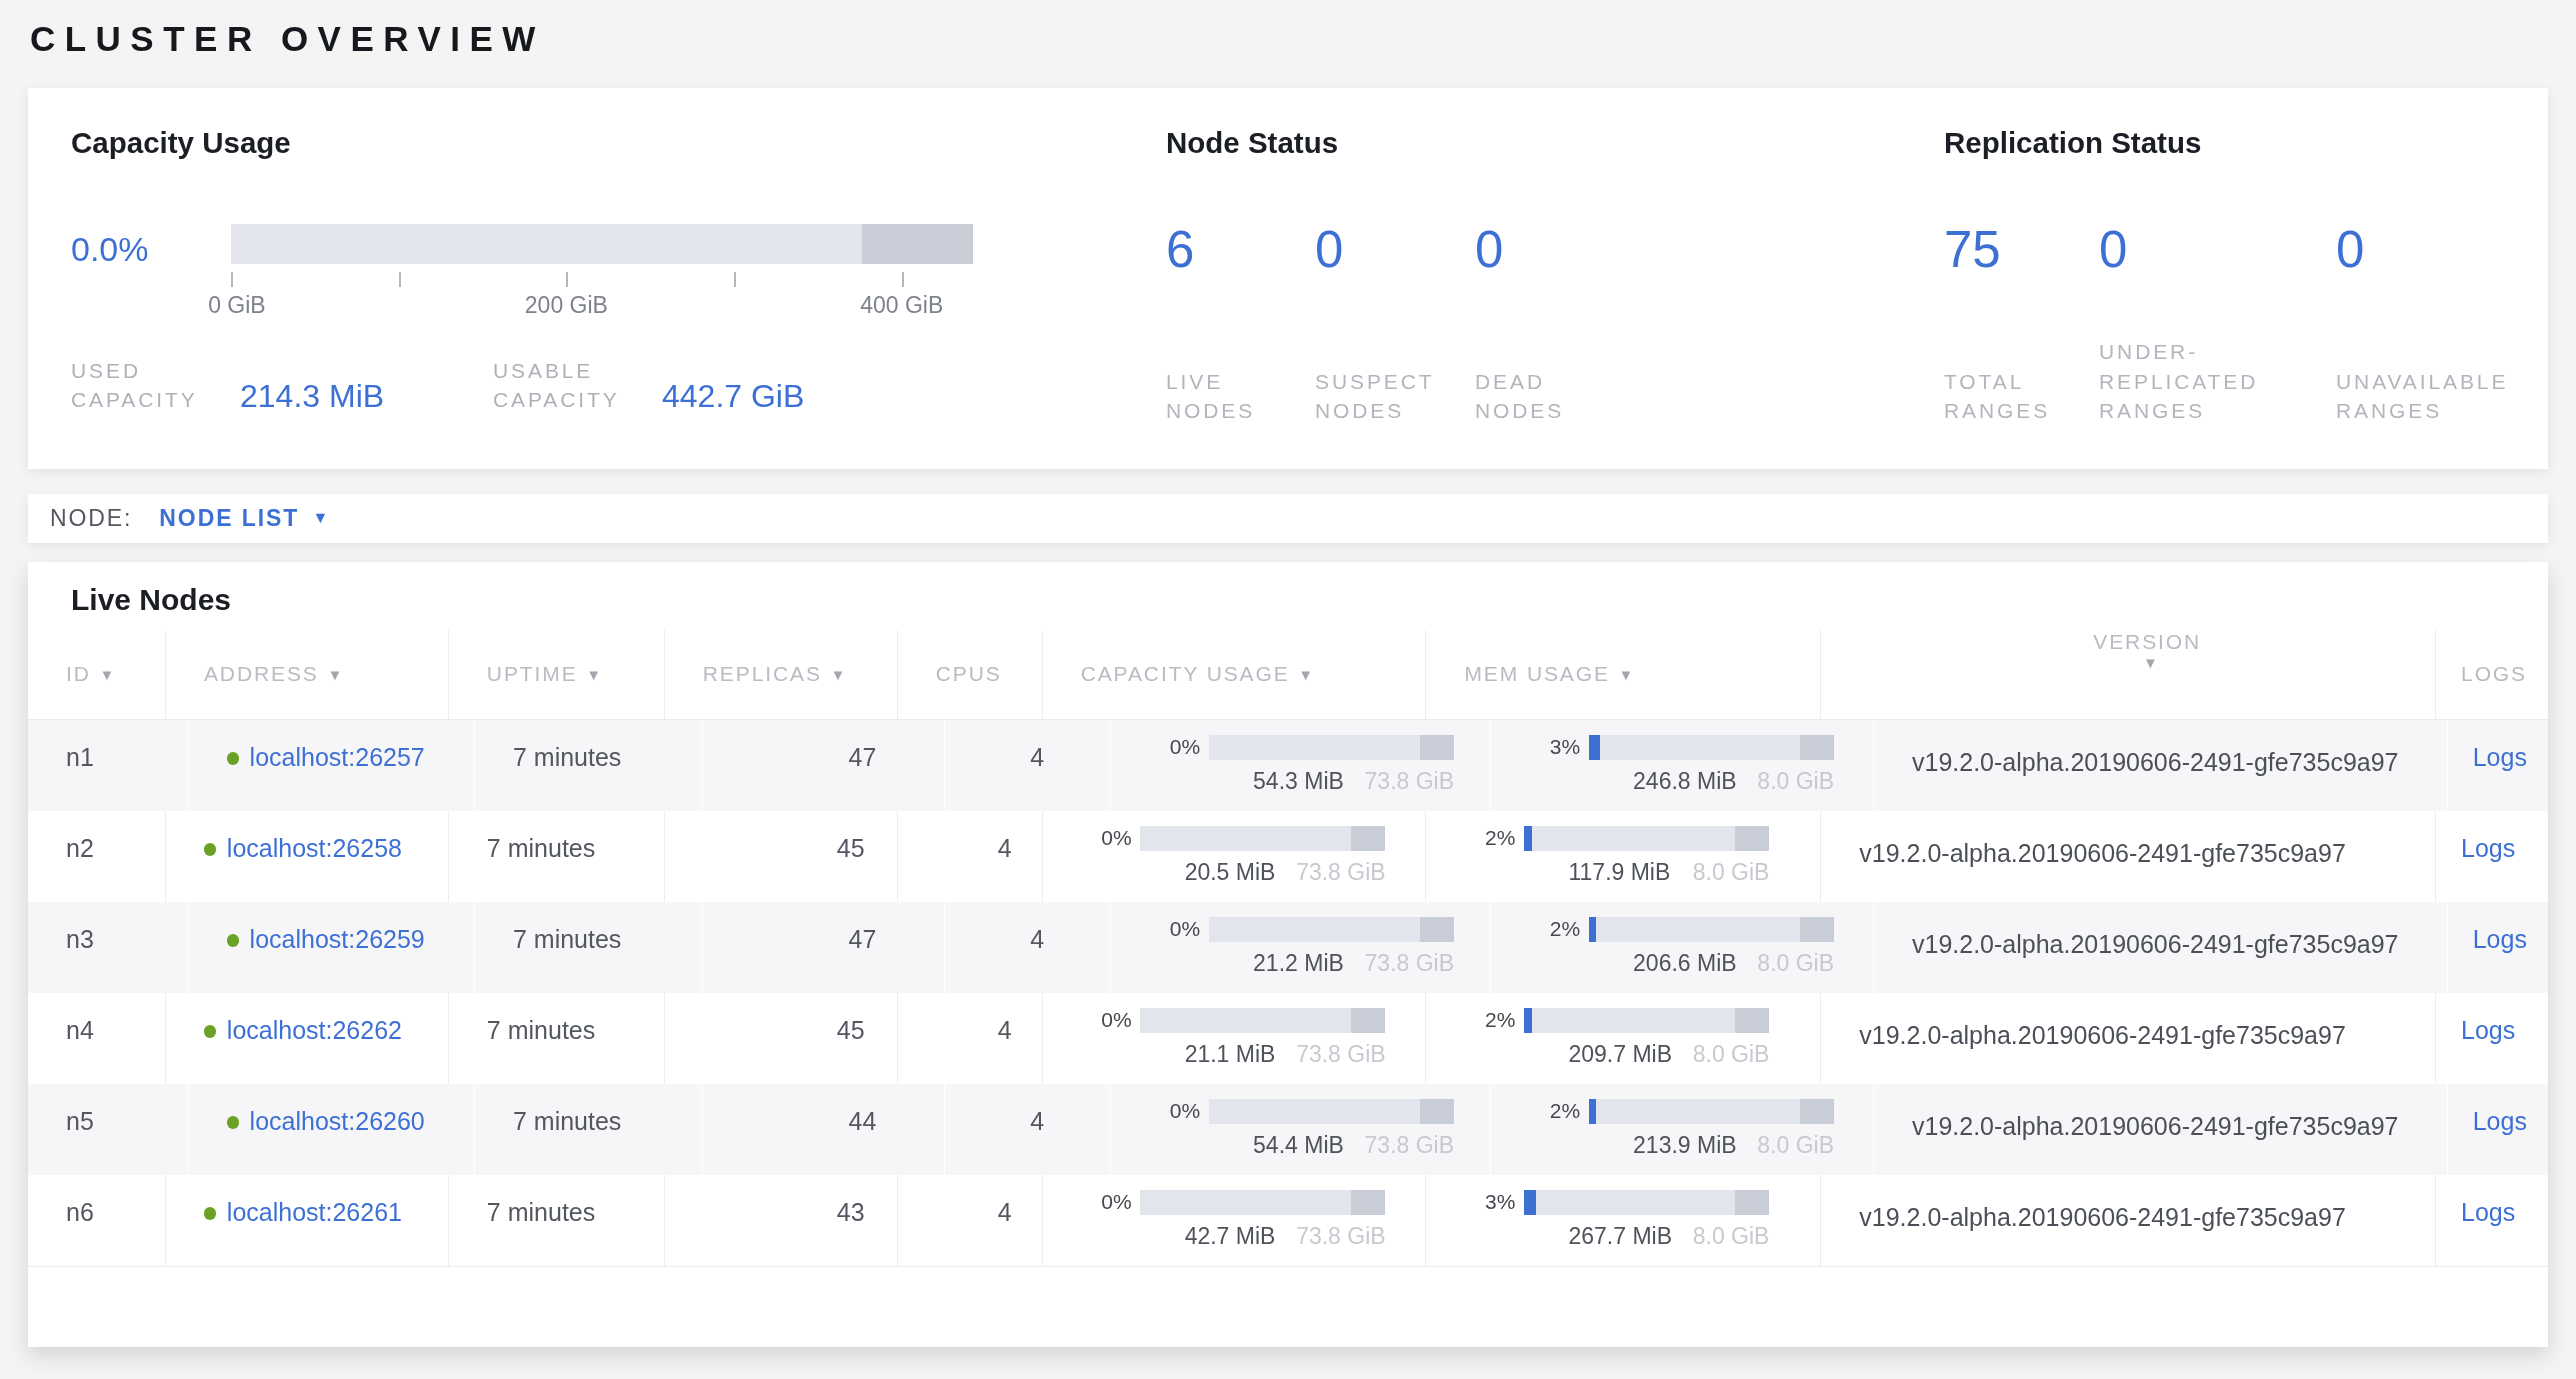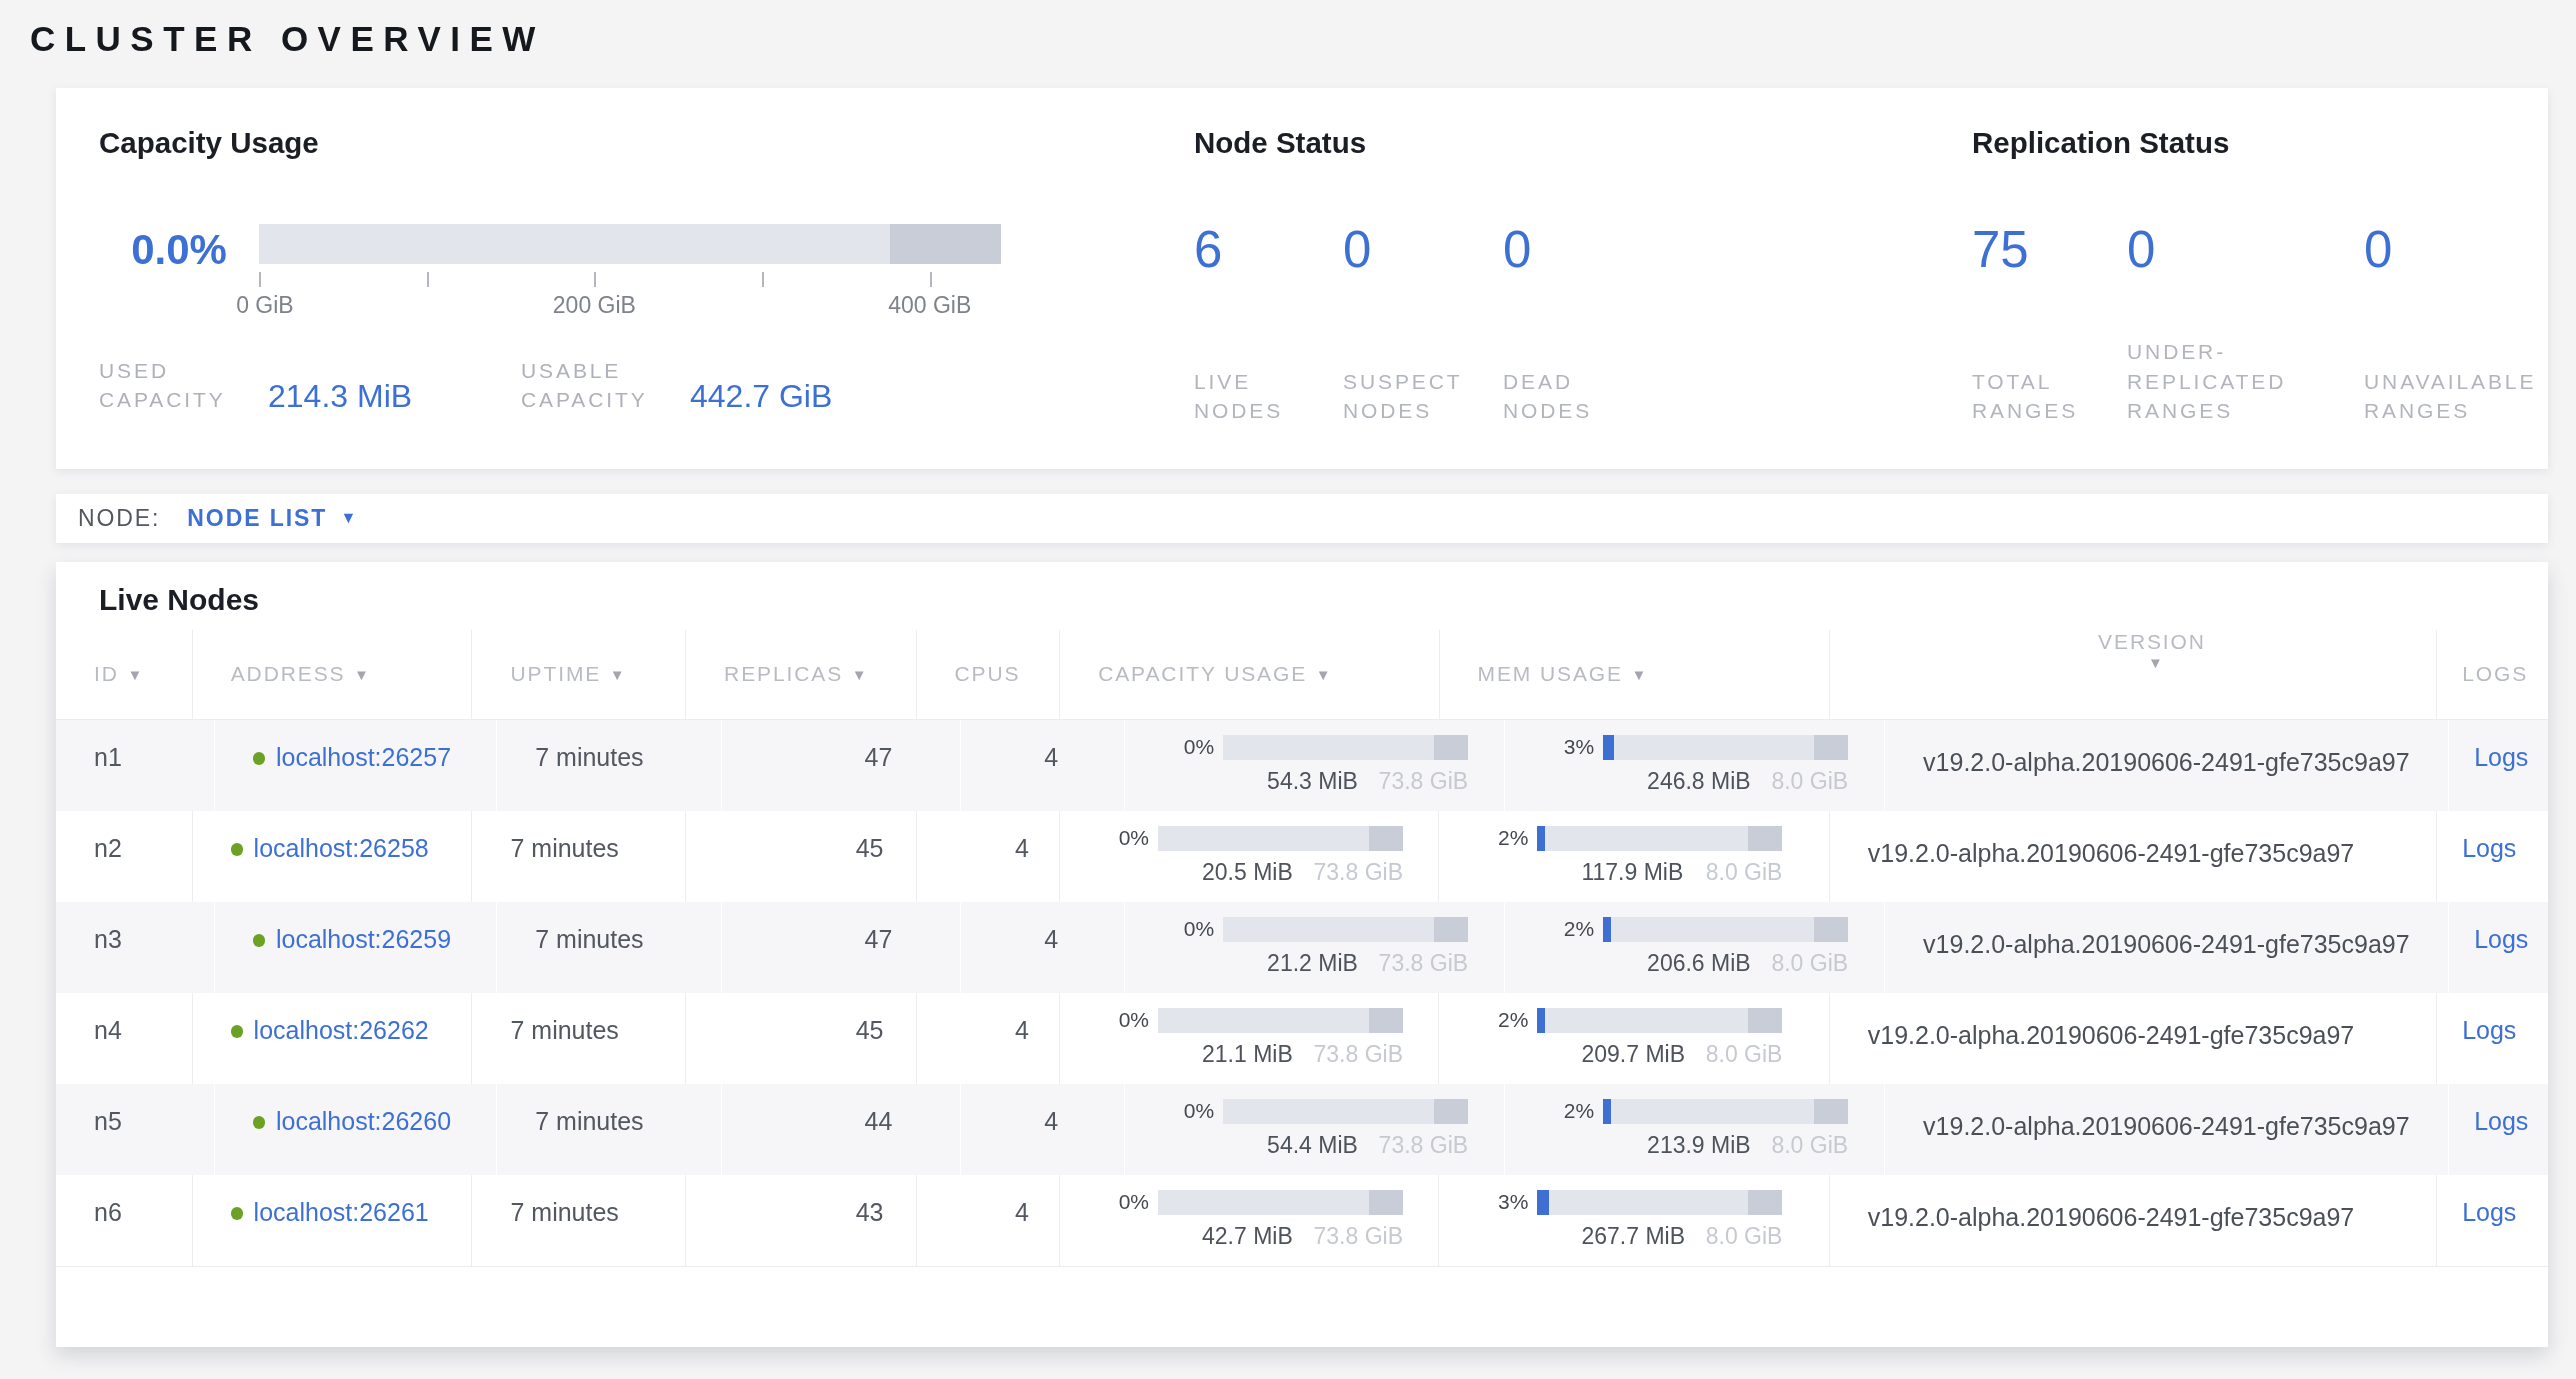--- a/index.html
+++ b/index.html
@@ -3,32 +3,32 @@
 <meta charset="utf-8">
 <style>
   * { margin:0; padding:0; box-sizing:border-box; }
   html,body { width:2576px; height:1379px; overflow:hidden;
     font-family:"Liberation Sans", sans-serif; background:#f4f4f5; }
   .page { padding:0 28px; }
 
   .page-title { margin:19px 0 28.5px 1.9px; font-size:35px; font-weight:700;
     letter-spacing:9.5px; color:#15181d; }
 
-  .card { background:#fff; box-shadow:0 2.9px 9.5px rgba(60,64,77,0.10);margin-left:28px; }
+  .card { background:#fff; box-shadow:0 2.9px 9.5px rgba(60,64,77,0.10); }
 
   
   .summary-card { position:relative; height:381px; }
   .section { position:absolute; top:38px; }
   .sec-cap  { left:43px;  width:1056px; }
   .sec-node { left:1138px; width:723px; }
   .sec-repl { left:1916px; width:628px; }
   .section-title { font-size:29.5px; font-weight:600; color:#1b1e24; }
 
   .cap-row { display:flex; margin-top:61px; }
-  .big-pct { width:160px; font-size:42px; font-weight:700; color:#3d70d4; line-height:57px;text-align:center; }
+  .big-pct { width:160px; font-size:34px; font-weight:400; color:#3d70d4; line-height:57px; }
   .bar-area { position:relative; width:742px; margin-top:3.8px;text-align:center; }
   .big-bar { position:relative; height:40px; background:#e3e5ed; overflow:hidden; }
   .big-bar-dark { position:absolute; right:0; top:0; bottom:0; width:15%; background:#c9cdd7; }
   .tick { position:absolute; top:48px; width:1.9px; height:14.3px; background:#b4b7be; }
   .tick-label { position:absolute; top:68px; transform:translateX(-50%);
     font-size:23px; color:#7e828a; white-space:nowrap; }
 
   .cap-stats { position:absolute; top:230px; left:0; display:flex; }
   .cap-stat { display:flex; align-items:flex-end; width:422px; }
   .cap-stat-label { width:169px; font-size:21px; letter-spacing:2.9px; color:#aeb1b8; line-height:29.5px; }

